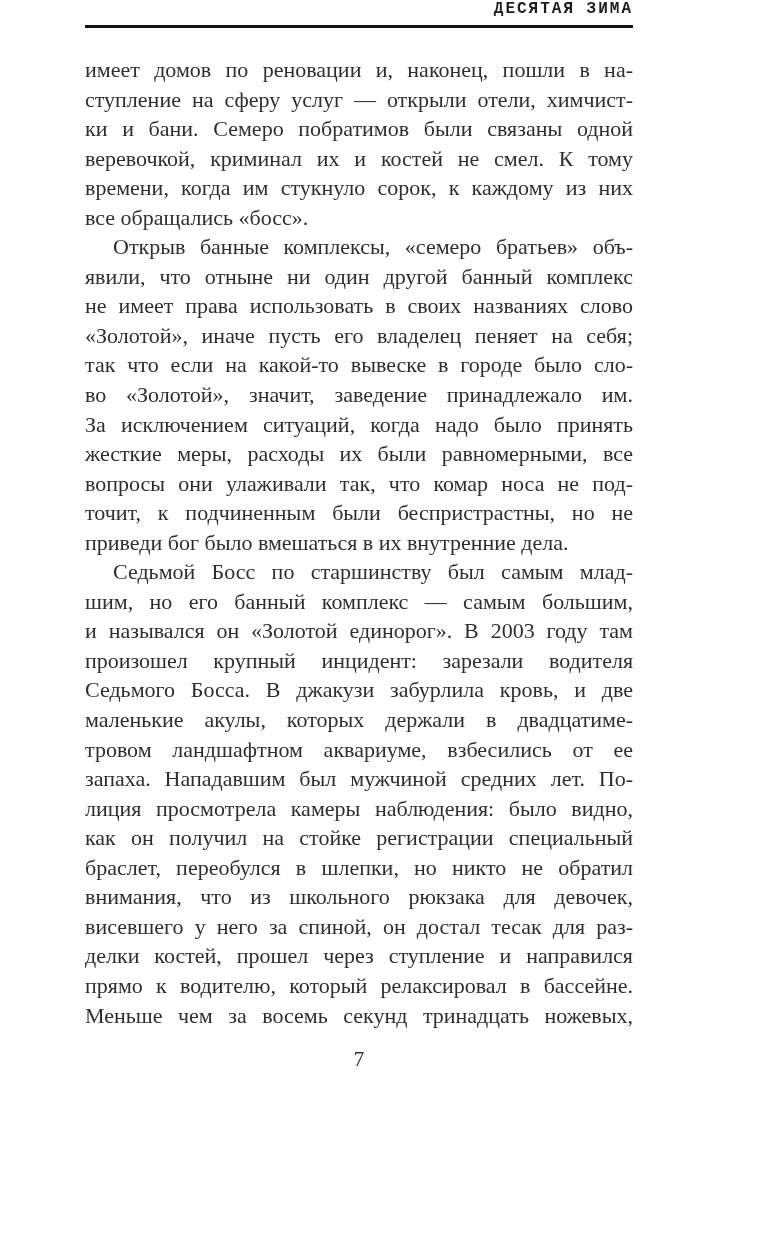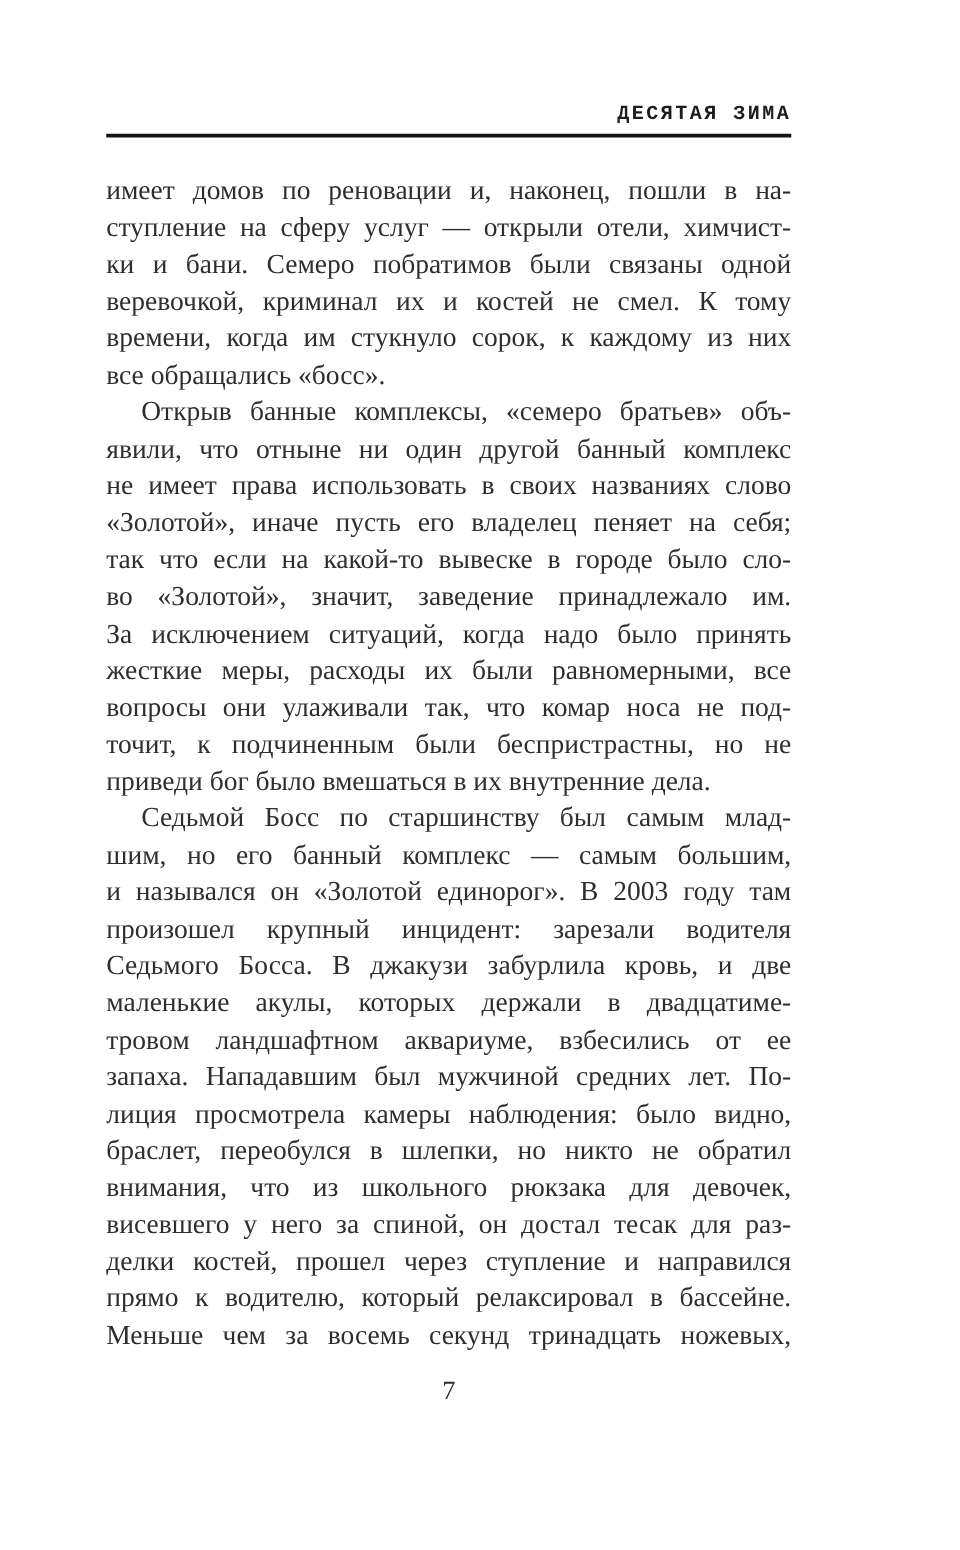--- a/index.html
+++ b/index.html
@@ -15,21 +15,20 @@
     overflow: hidden;
     font-family: "Liberation Serif", serif;
   }
   .text-col {
     position: absolute;
     left: 85px;
     top: 0;
     width: 548px;
   }
   .running-header {
-    padding-top: 82px;
     text-align: right;
     font-family: "Liberation Mono", monospace;
     font-weight: 700;
     font-size: 16px;
     letter-spacing: 2px;
     color: var(--header-color, #1c1c1c);
   }
   .header-rule {
     height: 3px;
     margin-top: 7px;
@@ -94,20 +93,21 @@
         <div class="paragraph">
           <div class="line indent">Седьмой Босс по старшинству был самым млад-</div>
           <div class="line">шим, но его банный комплекс — самым большим,</div>
           <div class="line">и назывался он «Золотой единорог». В 2003 году там</div>
           <div class="line">произошел крупный инцидент: зарезали водителя</div>
           <div class="line">Седьмого Босса. В джакузи забурлила кровь, и две</div>
           <div class="line">маленькие акулы, которых держали в двадцатиме-</div>
           <div class="line">тровом ландшафтном аквариуме, взбесились от ее</div>
           <div class="line">запаха. Нападавшим был мужчиной средних лет. По-</div>
           <div class="line">лиция просмотрела камеры наблюдения: было видно,</div>
+          <div class="line">как он получил на стойке регистрации специальный</div>
           <div class="line">браслет, переобулся в шлепки, но никто не обратил</div>
           <div class="line">внимания, что из школьного рюкзака для девочек,</div>
           <div class="line">висевшего у него за спиной, он достал тесак для раз-</div>
           <div class="line">делки костей, прошел через ступление и направился</div>
           <div class="line">прямо к водителю, который релаксировал в бассейне.</div>
           <div class="line">Меньше чем за восемь секунд тринадцать ножевых,</div>
         </div>
       </div>
     <div class="page-number">7</div>
   </div>

